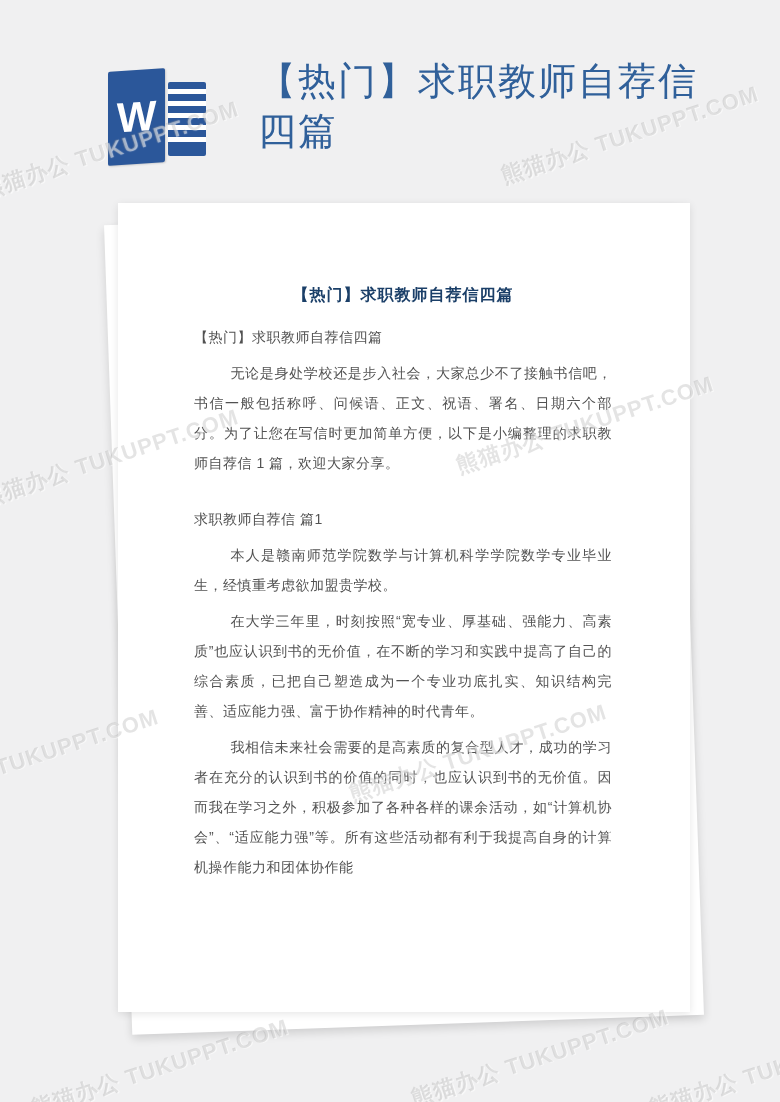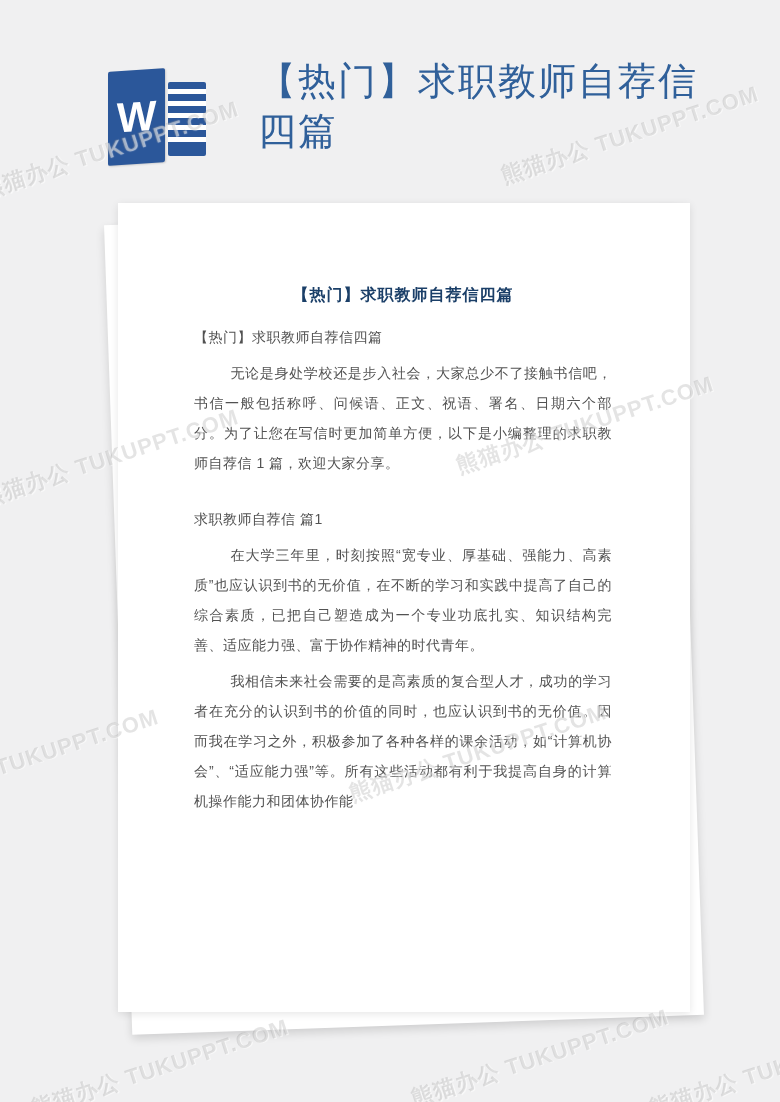--- a/index.html
+++ b/index.html
@@ -106,17 +106,18 @@
     <h1 class="header-title">【热门】求职教师自荐信四篇</h1>
   </div>
 
   <div class="sheet sheet-back"></div>
 
   <div class="sheet sheet-main">
     <h2 class="doc-title">【热门】求职教师自荐信四篇</h2>
     <p class="para">【热门】求职教师自荐信四篇</p>
     <p class="para indent">无论是身处学校还是步入社会，大家总少不了接触书信吧，书信一般包括称呼、问候语、正文、祝语、署名、日期六个部分。为了让您在写信时更加简单方便，以下是小编整理的求职教师自荐信 1 篇，欢迎大家分享。</p>
     <p class="para gap">求职教师自荐信 篇1</p>
+    <p class="para indent">本人是赣南师范学院数学与计算机科学学院数学专业毕业生，经慎重考虑欲加盟贵学校。</p>
     <p class="para indent">在大学三年里，时刻按照“宽专业、厚基础、强能力、高素质”也应认识到书的无价值，在不断的学习和实践中提高了自己的综合素质，已把自己塑造成为一个专业功底扎实、知识结构完善、适应能力强、富于协作精神的时代青年。</p>
     <p class="para indent">我相信未来社会需要的是高素质的复合型人才，成功的学习者在充分的认识到书的价值的同时，也应认识到书的无价值。因而我在学习之外，积极参加了各种各样的课余活动，如“计算机协会”、“适应能力强”等。所有这些活动都有利于我提高自身的计算机操作能力和团体协作能</p>
   </div>
 
 </div>
 
 </body></html>

